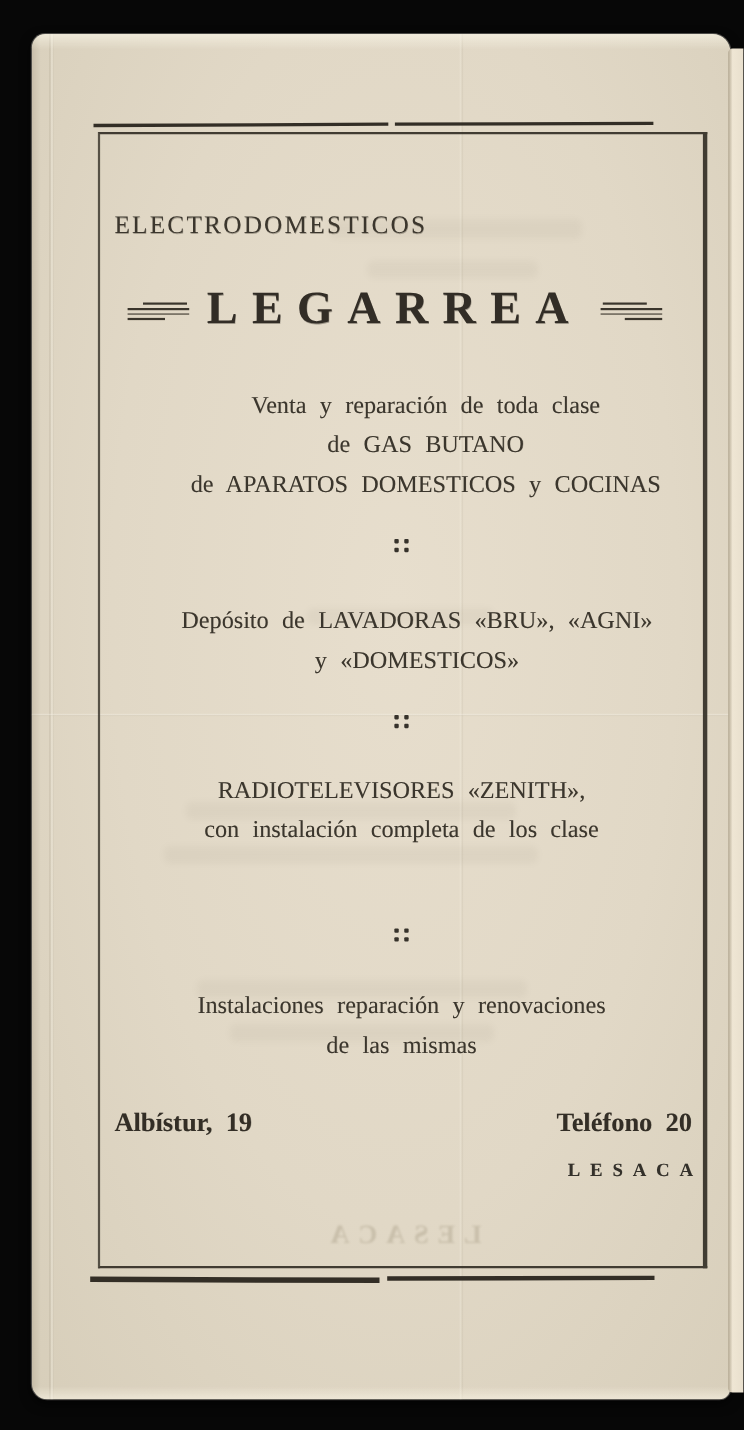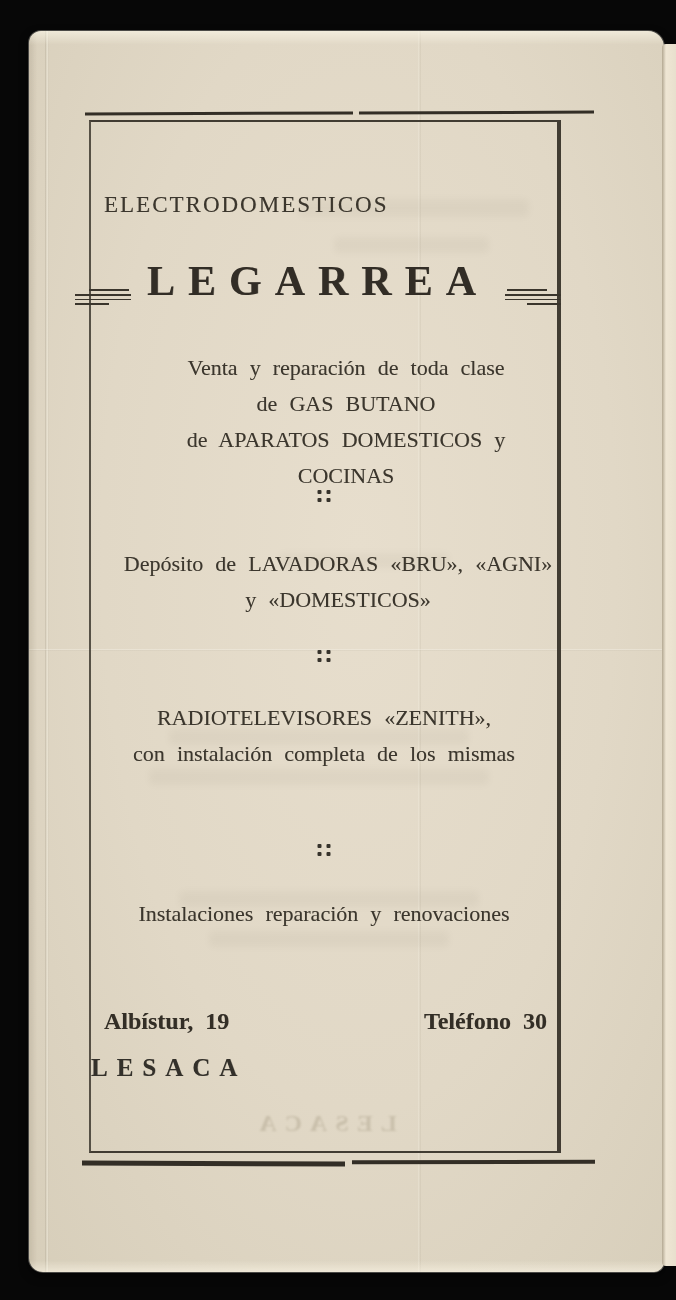--- a/index.html
+++ b/index.html
@@ -49,34 +49,34 @@
     border-radius:6px; z-index:1; }
 
   
   .rule { position:absolute; background:#332e26; z-index:2; }
   .rule-top-l { left:56px;  top:81px;  width:268px; height:3px; transform:rotate(-.25deg); }
   .rule-top-r { left:330px; top:80px;  width:235px; height:3px; transform:rotate(-.2deg); }
   .rule-bot-l { left:53px;  top:1130px; width:263px; height:5px; transform:rotate(.2deg); }
   .rule-bot-r { left:323px; top:1129px; width:243px; height:4px; transform:rotate(-.15deg); }
 
   .adbox {
-    position:absolute; left:60px; top:89px; width:472px; height:1033px;
+    position:absolute; left:60px; top:89px; width:554px; height:1033px;
     box-sizing:border-box; z-index:2;
     border:2px solid rgba(52,47,38,.92);
     border-right-width:4px;
     border-left-color:rgba(52,47,38,.8);
   }
   .kicker {
     position:absolute; left:13px; top:70px;
     font-size:23px; letter-spacing:2px; color:#3b362d;
     text-shadow:.3px .3px 0 rgba(58,52,40,.35);
   }
   .brandrow {
     position:absolute; top:135px; left:0; right:12px;
-    display:flex; align-items:flex-end; justify-content:center; gap:16px;
+    display:flex; align-items:flex-start; justify-content:center; gap:16px;
   }
   .brand {
     font-size:42px; font-weight:bold; letter-spacing:13px; color:#322d26;
     text-shadow:.4px .4px 0 rgba(50,45,38,.4); white-space:nowrap;
   }
   .orn { display:flex; flex-direction:column; gap:3px; margin-top:18px; }
   .orn b { display:block; height:2px; background:#3a352c; }
   .orn-left  b:nth-child(1){ width:40px; margin-left:14px; height:1.5px;}
   .orn-left  b:nth-child(2){ width:56px; }
   .orn-left  b:nth-child(3){ width:56px; height:1.5px;}
@@ -104,22 +104,22 @@
   .sep i { width:4px; height:4px; background:#36322b; border-radius:1px; display:block; }
   .s1 { top:368px; } .s2 { top:528px; } .s3 { top:722px; }
 
   .addr-row {
     position:absolute; top:886px; left:13px; right:10px;
     display:flex; justify-content:space-between;
     font-weight:bold; font-size:24px; word-spacing:.25em; color:#332e26;
     text-shadow:.35px .35px 0 rgba(50,45,38,.35);
   }
   .city {
-    position:absolute; top:932px; left:0; right:0; text-align:left;
-    font-weight:bold; font-size:25px; letter-spacing:9px; color:#33302a;
+    position:absolute; top:932px; left:0; right:0; text-align:right;
+    font-weight:bold; font-size:17px; letter-spacing:9px; color:#33302a;
     text-shadow:.35px .35px 0 rgba(50,45,38,.35);
   }
   .ghost-city {
     position:absolute; top:988px; left:0; right:0; text-align:center;
     transform:scaleX(-1); font-weight:bold; font-size:24px; letter-spacing:8px;
     color:#93886f; opacity:.3; filter:blur(1.2px); pointer-events:none;
   }
 </style>
 </head>
 <body>
@@ -183,37 +183,38 @@
 
     <div class="sep s2">
         <i></i>
         <i></i>
         <i></i>
         <i></i>
       </div>
 
     <div class="para p3">
       <div>RADIOTELEVISORES «ZENITH»,</div>
-      <div>con instalación completa de los mismas</div>
+      <div>con instalación completa de los clase</div>
     </div>
 
     <div class="sep s3">
         <i></i>
         <i></i>
         <i></i>
         <i></i>
       </div>
 
     <div class="para p4">
       <div>Instalaciones reparación y renovaciones</div>
+      <div>de las mismas</div>
     </div>
 
     <div class="addr-row">
       <span>Albístur, 19</span>
-      <span>Teléfono 30</span>
+      <span>Teléfono 20</span>
     </div>
 
     <div class="city">LESACA</div>
 
     <div class="ghost-city">LESACA</div>
 
   </div>
 </div>
 
 <div class="sliver"></div>

